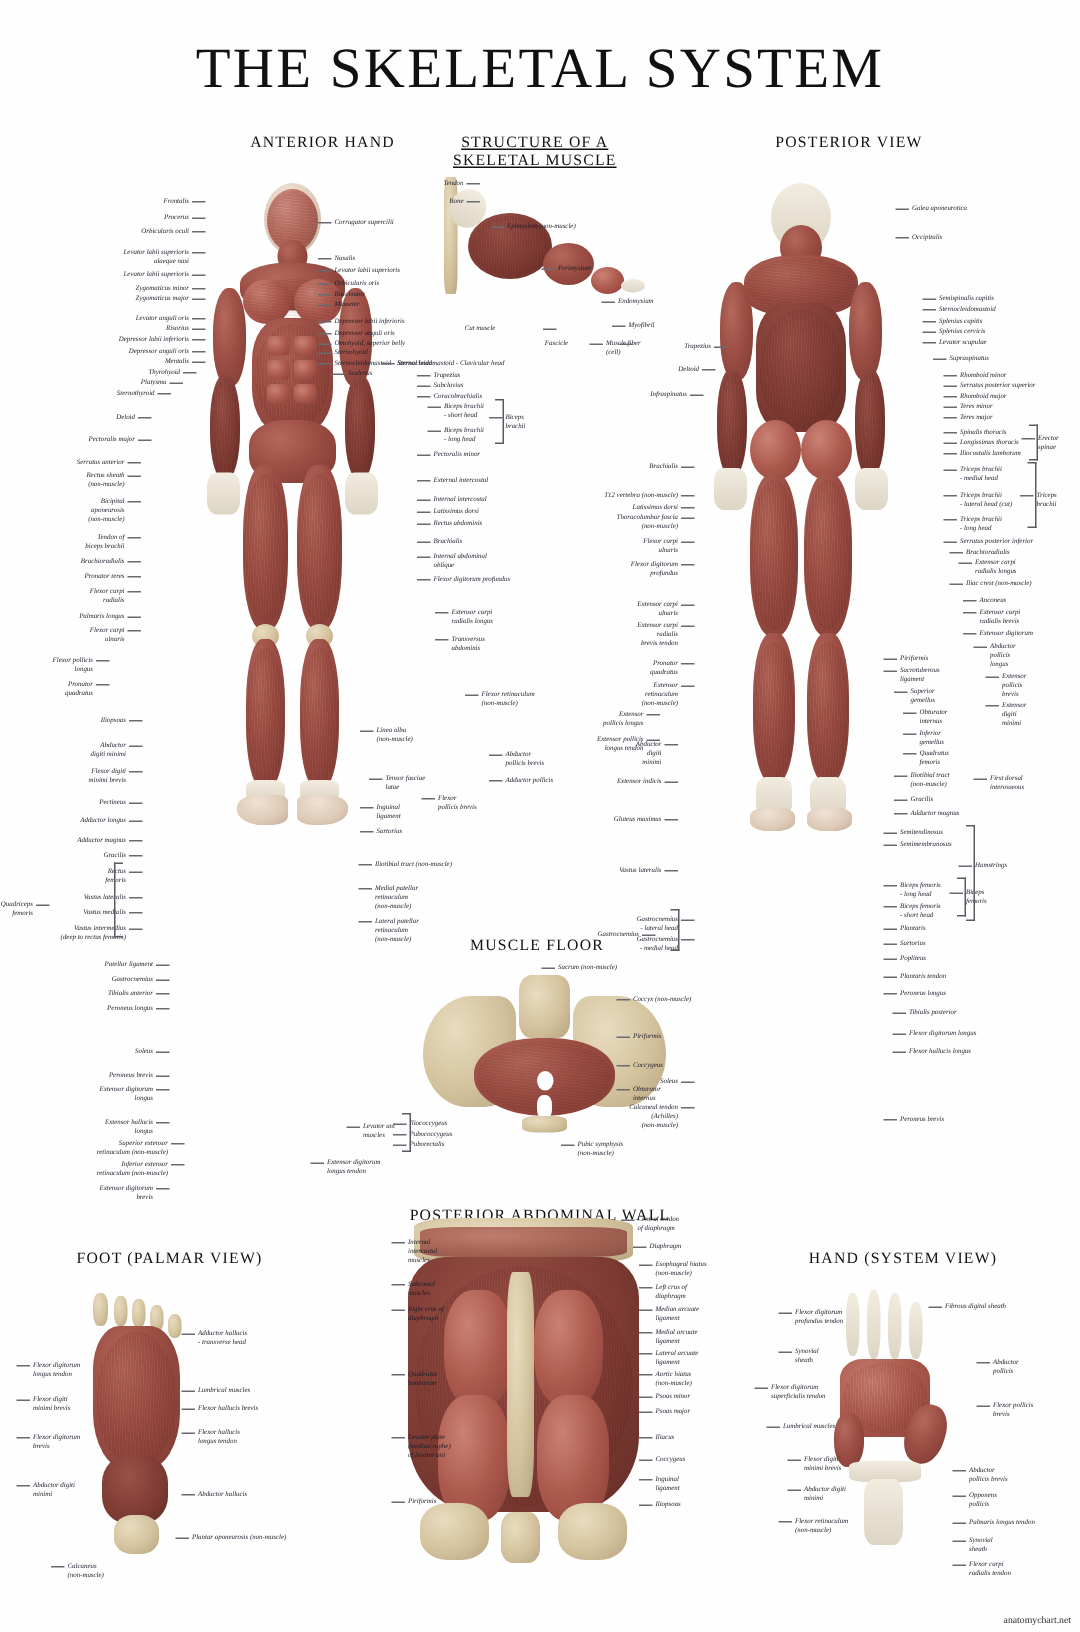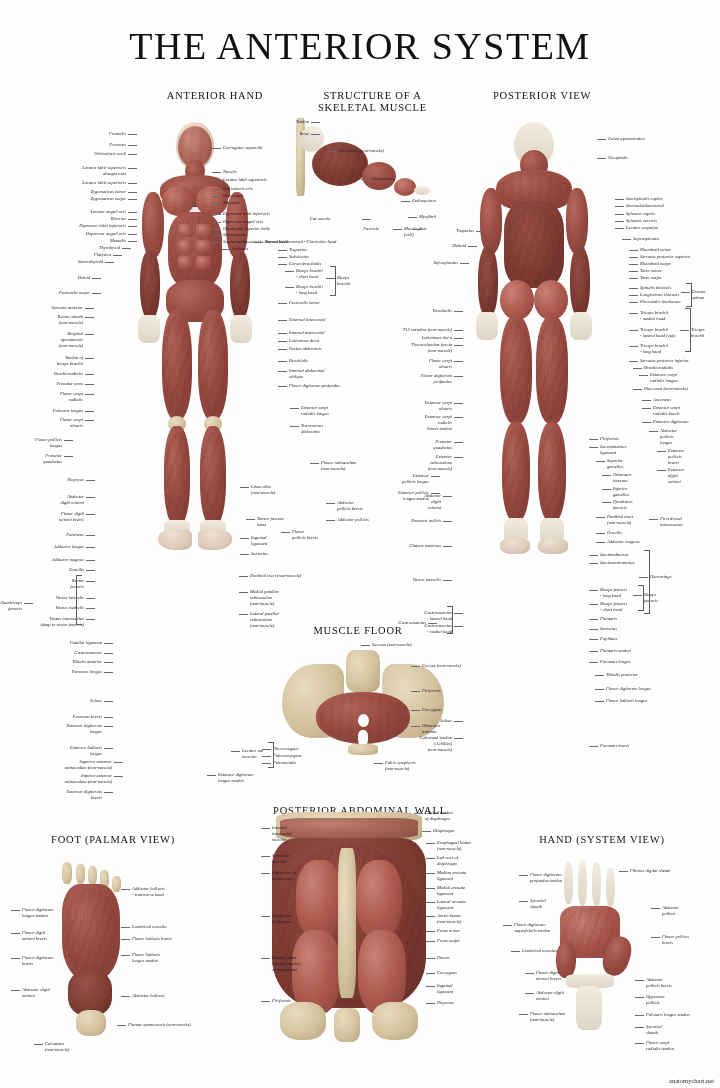--- a/index.html
+++ b/index.html
@@ -48,26 +48,26 @@
       border-radius:50%;mix-blend-mode:multiply;opacity:.5;}
 
   .credit{position:absolute;right:6px;bottom:4px;font-size:6.5px;color:#2a2a2a;
      font-family:"Liberation Serif",serif;}
 </style>
 </head>
 <body>
 
 <div class="poster">
 
-  <div class="main-title">THE ANTERIOR SYSTEM</div>
+  <div class="main-title">THE SKELETAL SYSTEM</div>
 
   <div class="section-title" style="left:120px;top:90px;width:190px;">ANTERIOR HAND</div>
-  <div class="section-title" style="left:300px;top:90px;width:145px;line-height:1.15;">STRUCTURE OF A
+  <div class="section-title" style="left:284px;top:90px;width:145px;line-height:1.15;text-decoration:underline;">STRUCTURE OF A
 SKELETAL MUSCLE</div>
-  <div class="section-title" style="left:432px;top:90px;width:220px;">POSTERIOR VIEW</div>
+  <div class="section-title" style="left:456px;top:90px;width:220px;">POSTERIOR VIEW</div>
   <div class="section-title" style="left:278px;top:625px;width:160px;">MUSCLE FLOOR</div>
   <div class="section-title" style="left:240px;top:805px;width:240px;">POSTERIOR ABDOMINAL WALL</div>
   <div class="section-title" style="left:28px;top:834px;width:170px;">FOOT (PALMAR VIEW)</div>
   <div class="section-title" style="left:512px;top:834px;width:180px;">HAND (SYSTEM VIEW)</div>
 
   <div class="fig" style="left:140px;top:120px;width:110px;height:680px;">
 
     <div class="skin" style="left:36px;top:2px;width:38px;height:48px;"></div>
     <div class="muscle lt" style="left:38px;top:6px;width:34px;height:42px;opacity:.85;"></div>
     <div class="hstripe" style="left:38px;top:8px;width:34px;height:38px;"></div>

